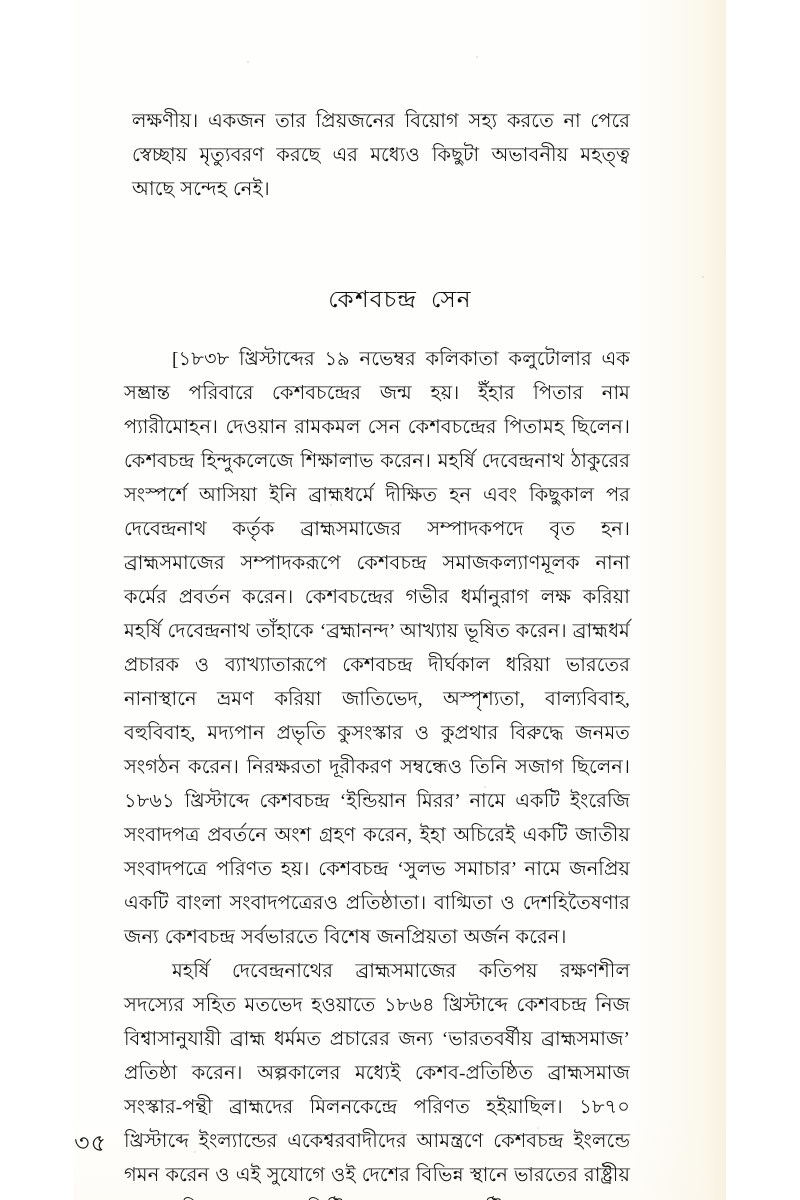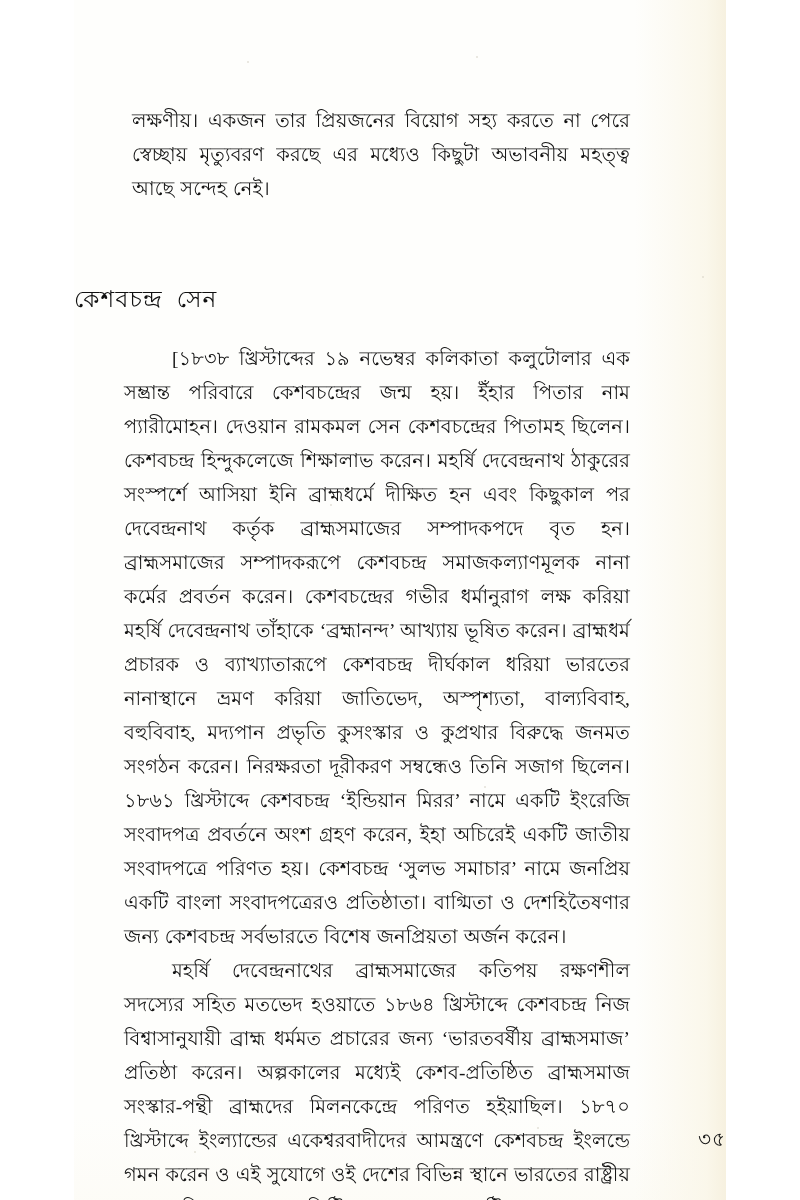--- a/index.html
+++ b/index.html
@@ -56,43 +56,44 @@
 
   .para + .para {
     margin-top: 0;
   }
 
   .heading {
     position: absolute;
     left: 0;
     right: 0;
     top: 285px;
+    text-align: center;
     font-family: "Liberation Serif", "DejaVu Serif", serif;
     font-size: 23px;
     line-height: 30px;
     color: #101010;
     letter-spacing: 1.2px;
     word-spacing: 7px;
   }
 
   .body-block {
     position: absolute;
     left: 50px;
     right: 96px;
     top: 342px;
   }
 
   .page-number {
     position: absolute;
     left: 0;
     right: 0;
     top: 1124px;
-    text-align: right;
+    text-align: left;
     font-family: "Liberation Serif", "DejaVu Serif", serif;
-    font-size: 20px;
+    font-size: 24px;
     color: #151515;
     letter-spacing: 1px;
   }
 </style>
 </head>
 <body>
 
 <div class="page">
 
   <span class="speck" style="left:173px;top:61px;width:2px;height:2px;"></span>

